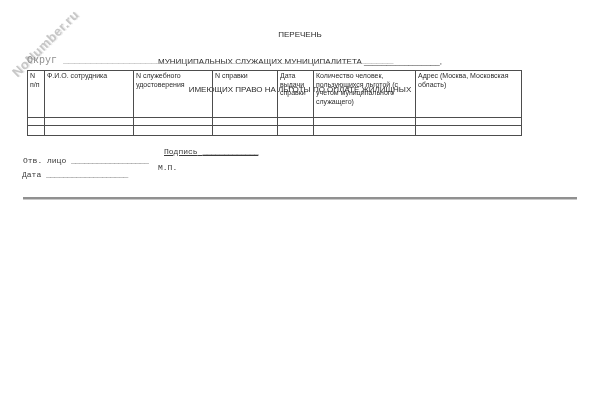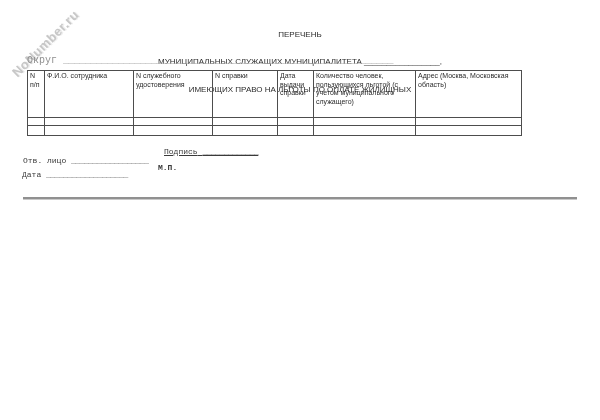--- a/index.html
+++ b/index.html
@@ -59,21 +59,21 @@
   
   .foot{
     position:absolute;
     font-family:"Liberation Mono","DejaVu Sans Mono",monospace;
     font-size:8px;white-space:pre;color:#3a3a3a;
   }
   .foot .blank{color:#5a5a5a;letter-spacing:-0.5px;}
   .f-line1a{left:23px;top:147px;margin-top:9px;}
   .f-line1b{left:164px;top:147px;text-decoration:underline;}
   .f-line1c{left:272px;top:147px;}
-  .f-stamp{left:158px;top:163px;font-weight:bold;}
+  .f-stamp{left:158px;top:163px;}
   .f-date{left:22px;top:170px;}
   
   .separator{
     position:absolute;left:23px;top:197px;width:554px;
     height:2px;background:#909090;
     border-bottom:1px solid #c9c9c9;
   }
 </style>
 </head>
 <body>

